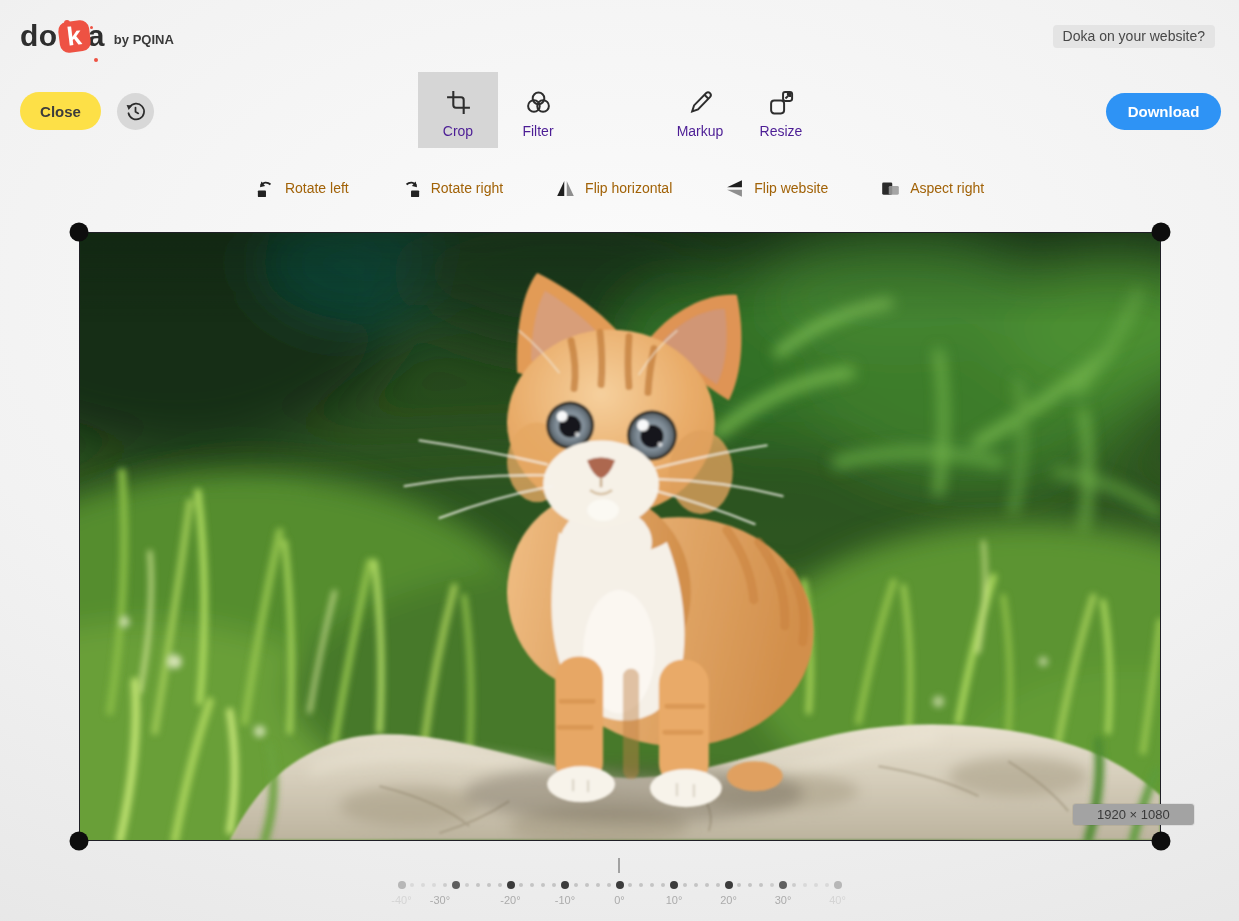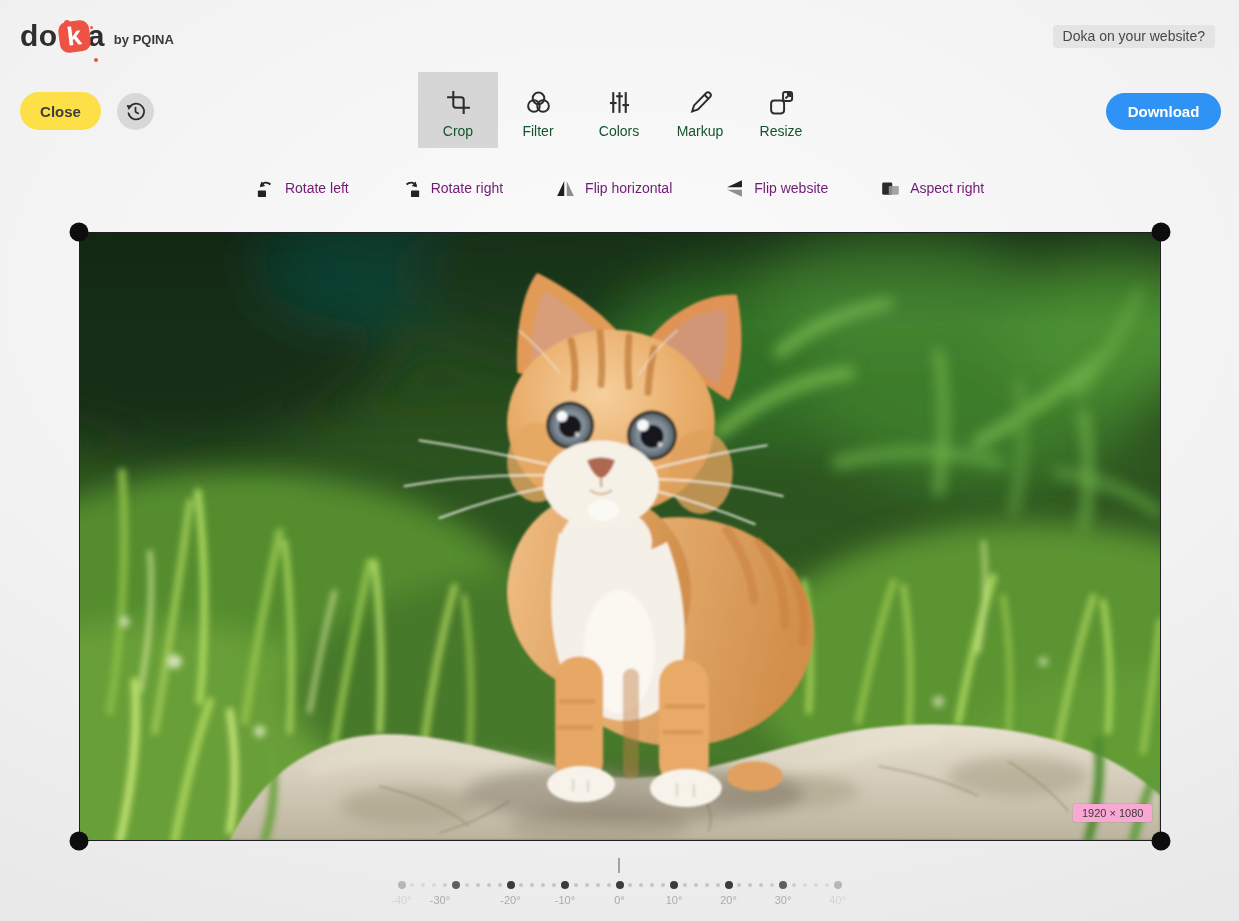--- a/index.html
+++ b/index.html
@@ -29,37 +29,37 @@
   .btn-pill { position:absolute; display:flex; align-items:center; justify-content:center;
     border:none; cursor:pointer; font-family:inherit; }
   .close-btn { left:20px; top:92px; width:81px; height:38px; border-radius:19px; background:#fde047;
     font-size:15px; font-weight:600; color:#3c3c3c; }
   .history-btn { left:117px; top:93px; width:37px; height:37px; border-radius:50%; background:#d8d8d8; }
   .download-btn { left:1106px; top:93px; width:115px; height:37px; border-radius:19px; background:#2e93f5;
     color:#fff; font-size:15px; font-weight:700; }
   .tab { position:absolute; top:72px; width:80px; height:76px; display:flex; flex-direction:column;
     align-items:center; justify-content:flex-end; padding-bottom:9px; gap:7px; cursor:pointer; }
   .tab.active { background:#d6d6d6; }
-  .tab-label { font-size:14px; color:#14532d; }
+  .tab-label { font-size:14px; color:#4c1d95; }
   .tab-icon { height:30px; display:flex; align-items:flex-end; }
 
   
   .tools-row { position:absolute; left:0; top:168px; width:100%; height:40px;
     display:flex; align-items:center; justify-content:center; gap:52px; }
   .tool-item { display:flex; align-items:center; gap:9px; cursor:pointer; }
-  .tool-label { font-size:14px; color:#701a75; }
+  .tool-label { font-size:14px; color:#a16207; }
 
   
   .crop-area { position:absolute; left:79px; top:232px; width:1082px; height:609px;
     border:1px solid #1f1f26; }
   .crop-area svg { display:block; width:100%; height:100%; }
   .handle { position:absolute; width:19px; height:19px; border-radius:50%; background:#0d0d0d;
     transform:translate(-50%,-50%); cursor:pointer; }
-  .size-label { position:absolute; left:1073px; top:804px; background:#f9a8d4; border-radius:3px;
-    padding:3px 9px; font-size:11px; color:#3a3a3a; box-shadow:0 0 0 1px rgba(0,0,0,.06); }
+  .size-label { position:absolute; left:1073px; top:804px; background:#a3a3a3; border-radius:3px;
+    padding:3px 24px; font-size:13px; color:#3a3a3a; box-shadow:0 0 0 1px rgba(0,0,0,.06); }
 
   
   .ruler { position:absolute; left:0; top:0; width:100%; height:100%; pointer-events:none; }
   .ruler-tick { position:absolute; left:618px; top:858px; width:2px; height:15px; background:#a2a2a2; }
   .ruler-dot { position:absolute; width:4px; height:4px; border-radius:50%; background:#c4c4c4;
     transform:translate(-50%,-50%); }
   .ruler-dot.major { width:8px; height:8px; background:#3c3c3c; }
   .ruler-label { position:absolute; transform:translateX(-50%); font-size:11px; color:#ababab; }
 
   svg.icon { display:block; }
@@ -106,33 +106,20 @@
   </div>
   <div class="tab" style="left:498px">
     <span class="tab-icon">
       <svg class="icon" width="27" height="27" viewBox="0 0 26 26" fill="none" stroke="#2d2d2d" stroke-width="1.9">
         <circle cx="13" cy="9" r="5.6"></circle>
           <circle cx="8.6" cy="16.4" r="5.6"></circle>
           <circle cx="17.4" cy="16.4" r="5.6"></circle>
       </svg>
       </span>
     <span class="tab-label">Filter</span>
-  </div>
-  <div class="tab" style="left:579px">
-    <span class="tab-icon">
-      <svg class="icon" width="27" height="27" viewBox="0 0 26 26" fill="none" stroke="#2d2d2d" stroke-width="2">
-        <path d="M7 3 V23"></path>
-          <path d="M13 3 V23"></path>
-          <path d="M19 3 V23"></path>
-        <path d="M3.8 13.5 H10.2"></path>
-          <path d="M9.8 7 H16.2"></path>
-          <path d="M15.8 15.5 H22.2"></path>
-      </svg>
-      </span>
-    <span class="tab-label">Colors</span>
   </div>
   <div class="tab" style="left:660px">
     <span class="tab-icon">
       <svg class="icon" width="27" height="27" viewBox="0 0 26 26" fill="none" stroke="#2d2d2d" stroke-width="1.9">
         <path d="M5 21.5 L6.8 15.8 L18.5 3.8 A 2.7 2.7 0 0 1 22.3 7.6 L10.6 19.6 L5 21.5 Z"></path>
         <path d="M16.8 5.6 L20.4 9.2"></path>
       </svg>
       </span>
     <span class="tab-label">Markup</span>
   </div>

